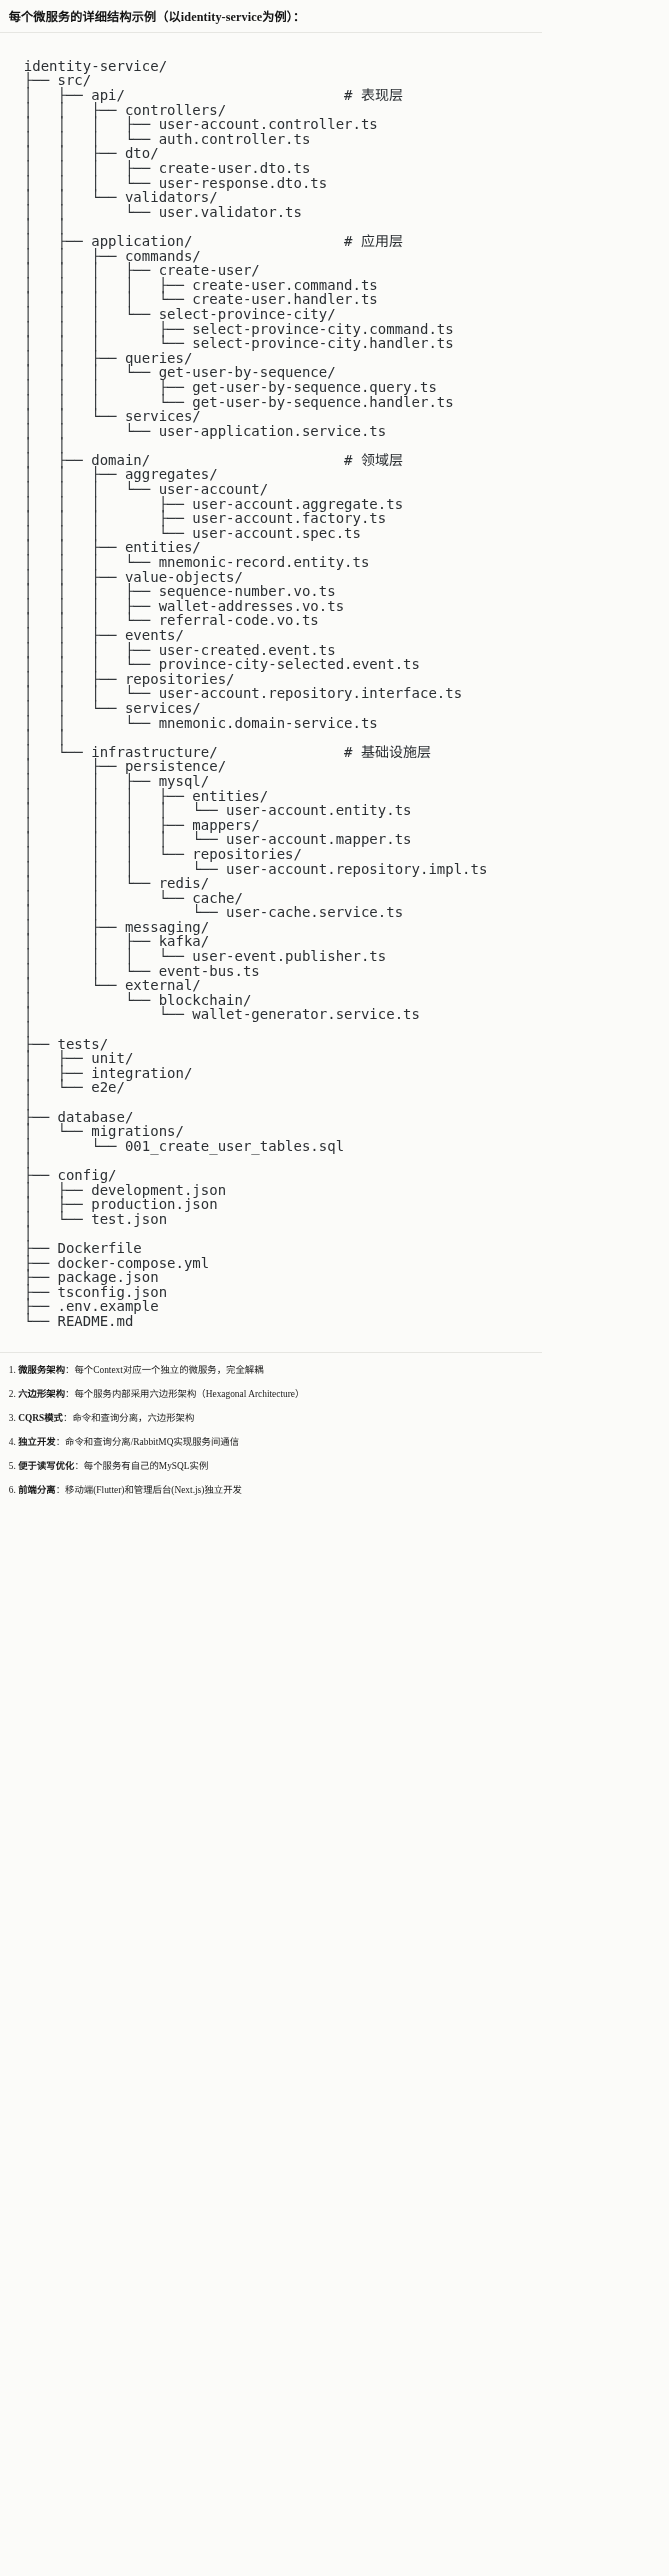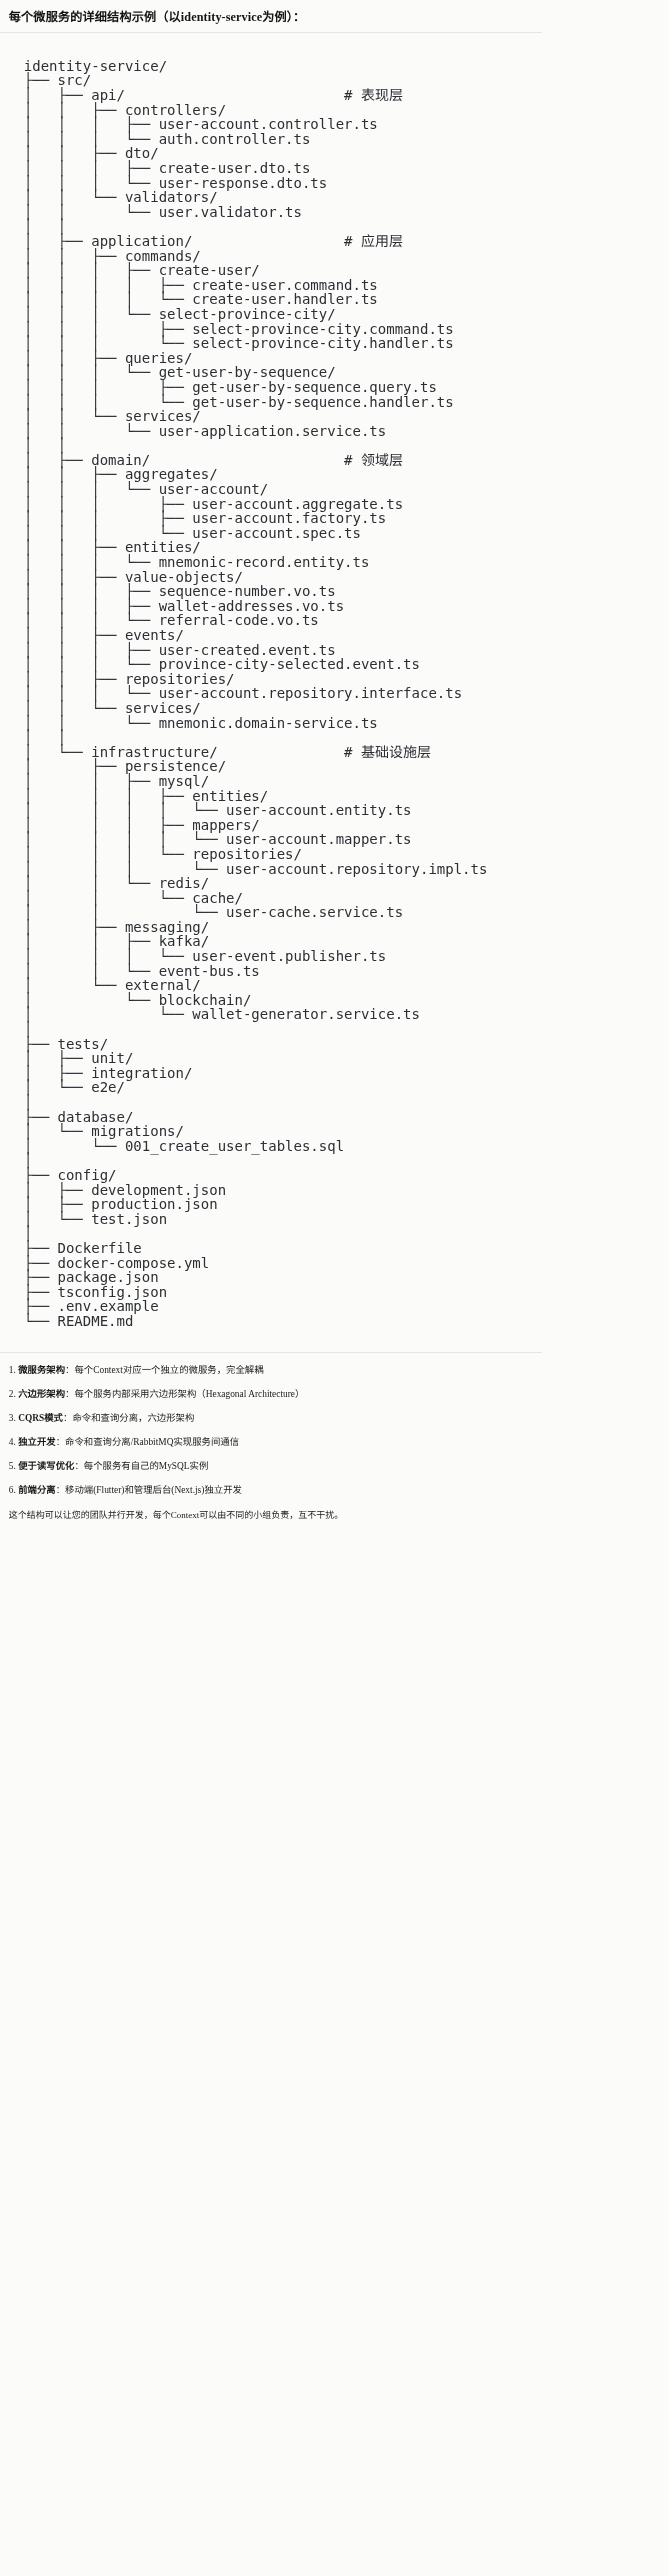--- a/index.html
+++ b/index.html
@@ -190,18 +190,17 @@
 
   <div class="notes-block">
     <ol class="notes-list" id="notes-list">
         <li><span class="lead">微服务架构</span><span>：</span><span>每个Context对应一个独立的微服务，完全解耦</span></li>
         <li><span class="lead">六边形架构</span><span>：</span><span>每个服务内部采用六边形架构（Hexagonal Architecture）</span></li>
         <li><span class="lead">CQRS模式</span><span>：</span><span>命令和查询分离，六边形架构</span></li>
         <li><span class="lead">独立开发</span><span>：</span><span>命令和查询分离/RabbitMQ实现服务间通信</span></li>
         <li><span class="lead">便于读写优化</span><span>：</span><span>每个服务有自己的MySQL实例</span></li>
         <li><span class="lead">前端分离</span><span>：</span><span>移动端(Flutter)和管理后台(Next.js)独立开发</span></li>
       </ol>
-    <p class="closing">这个结构可以让您的团队并行开发，每个Context可以由不同的小组负责，互不干扰。</p>
     <div class="spacer-bottom"></div>
   </div>
 
 </div>
 
 
 </body></html>

